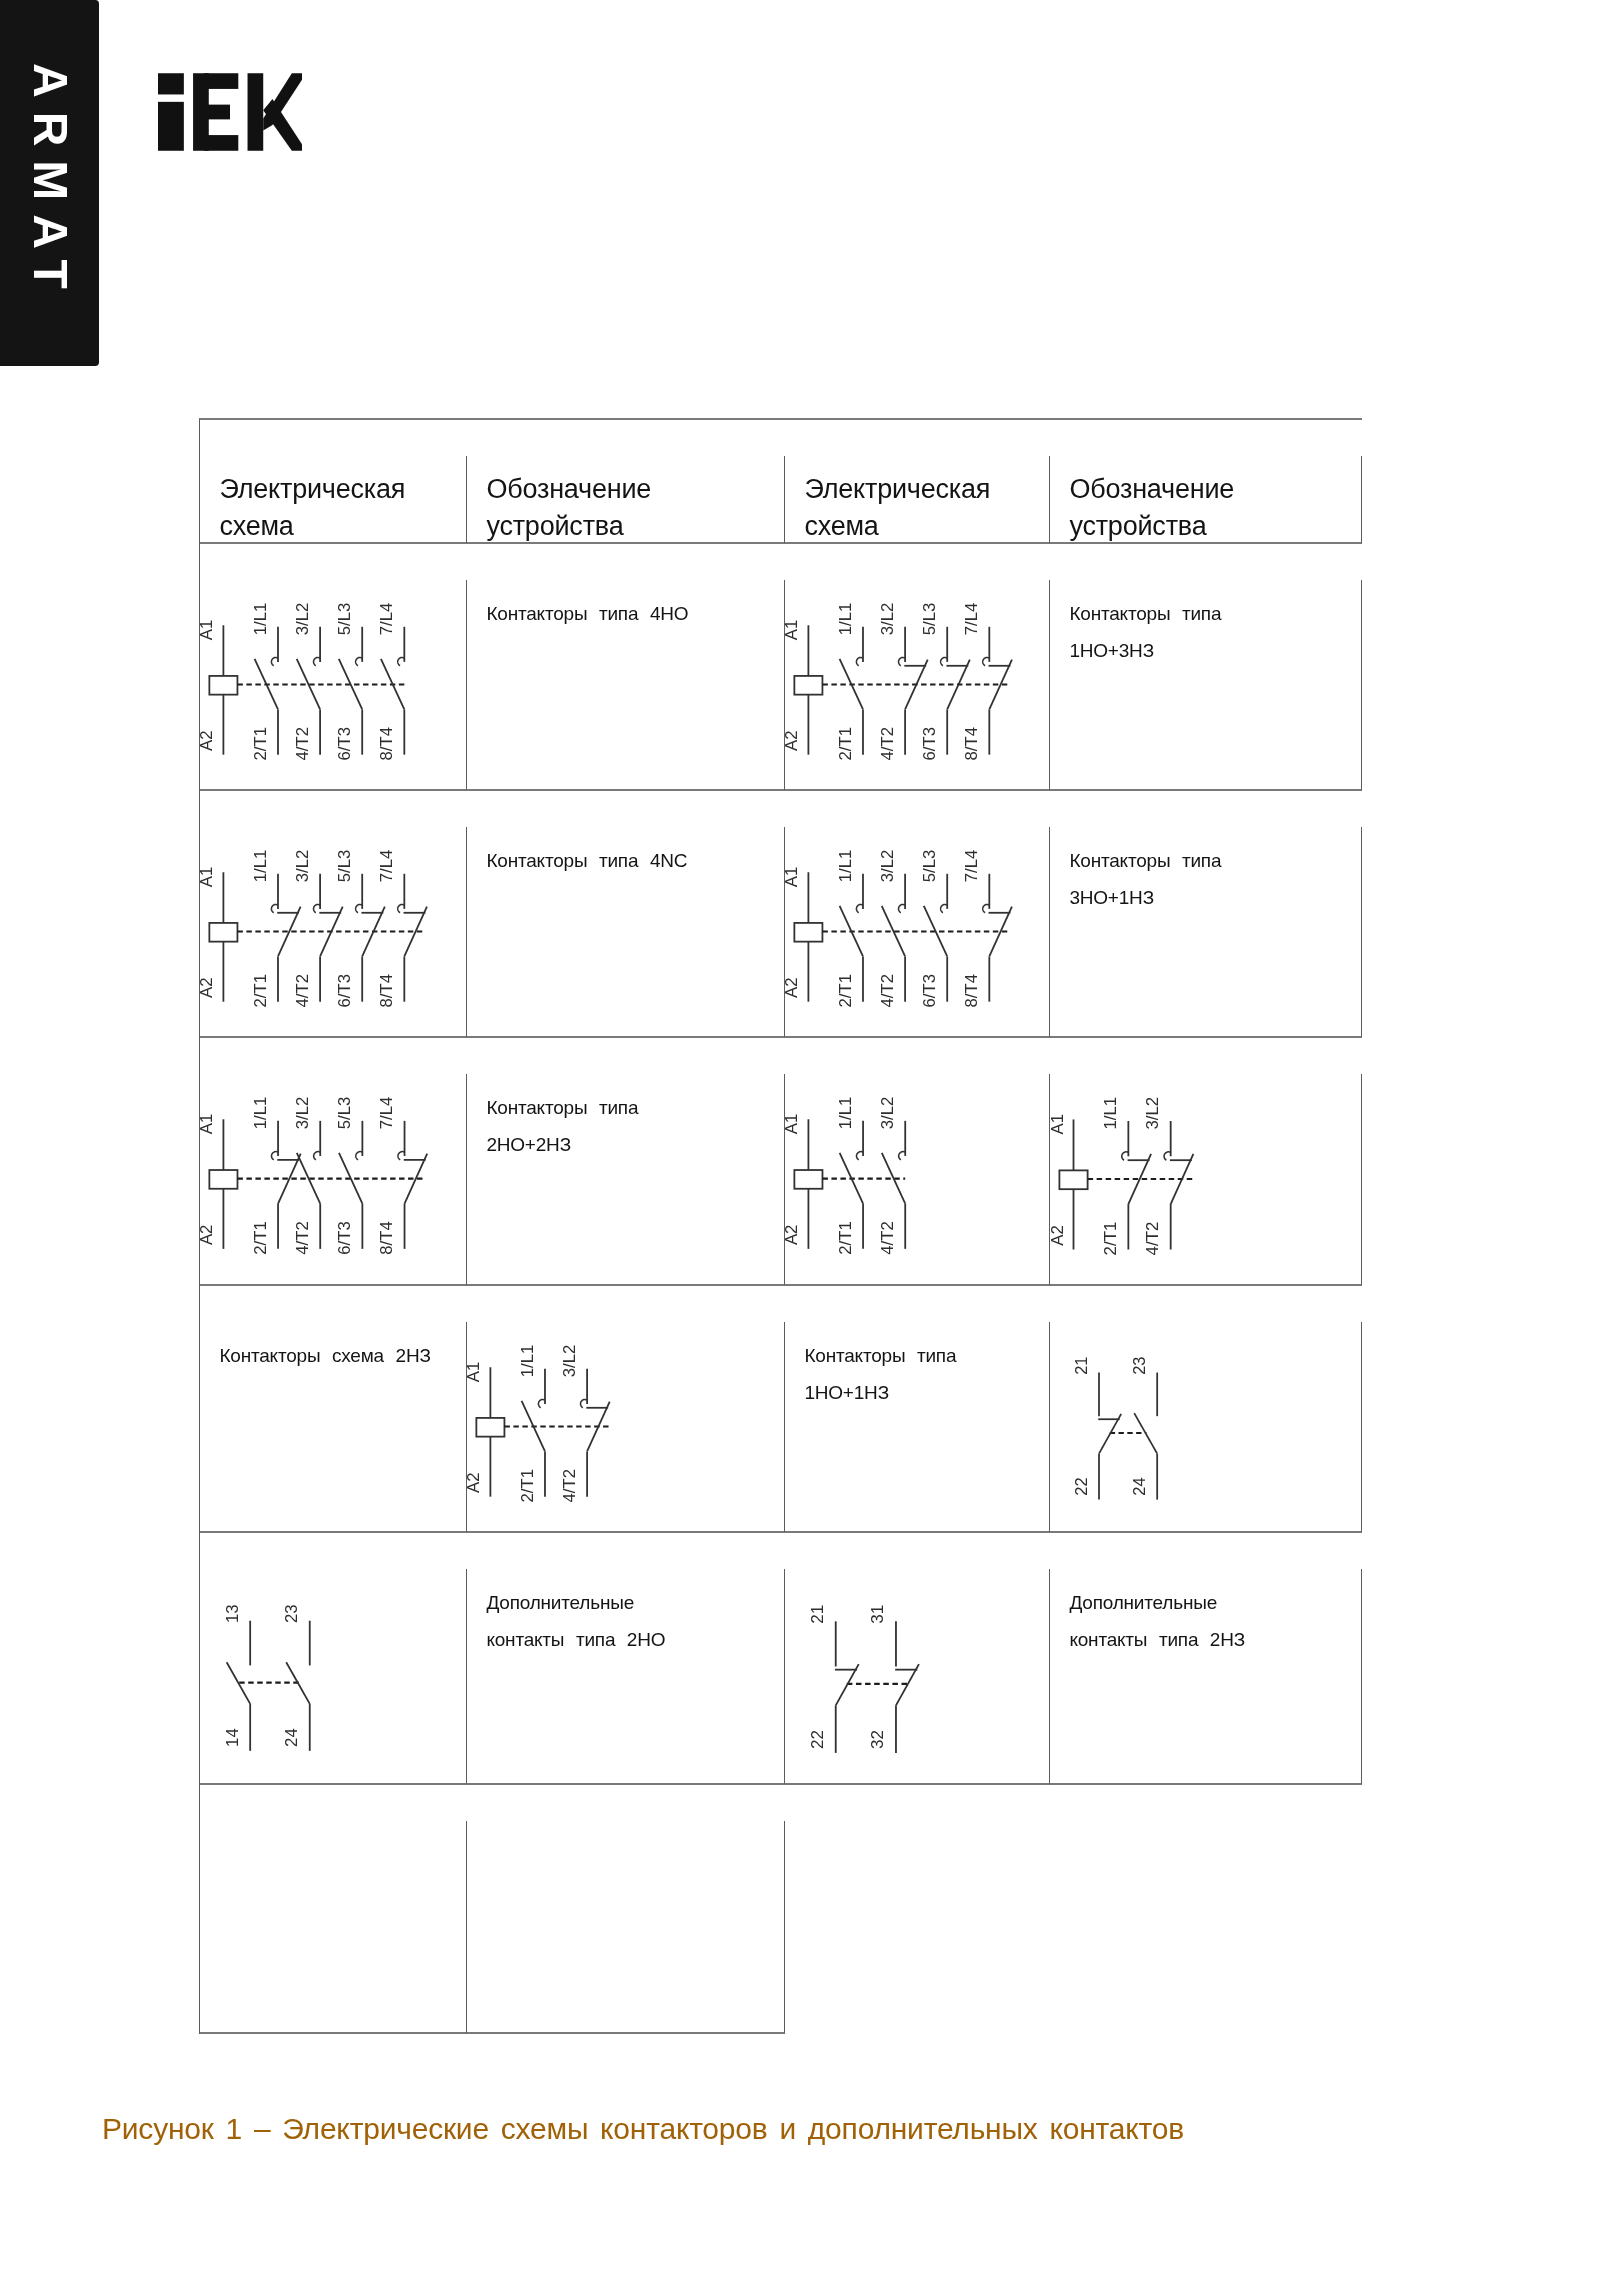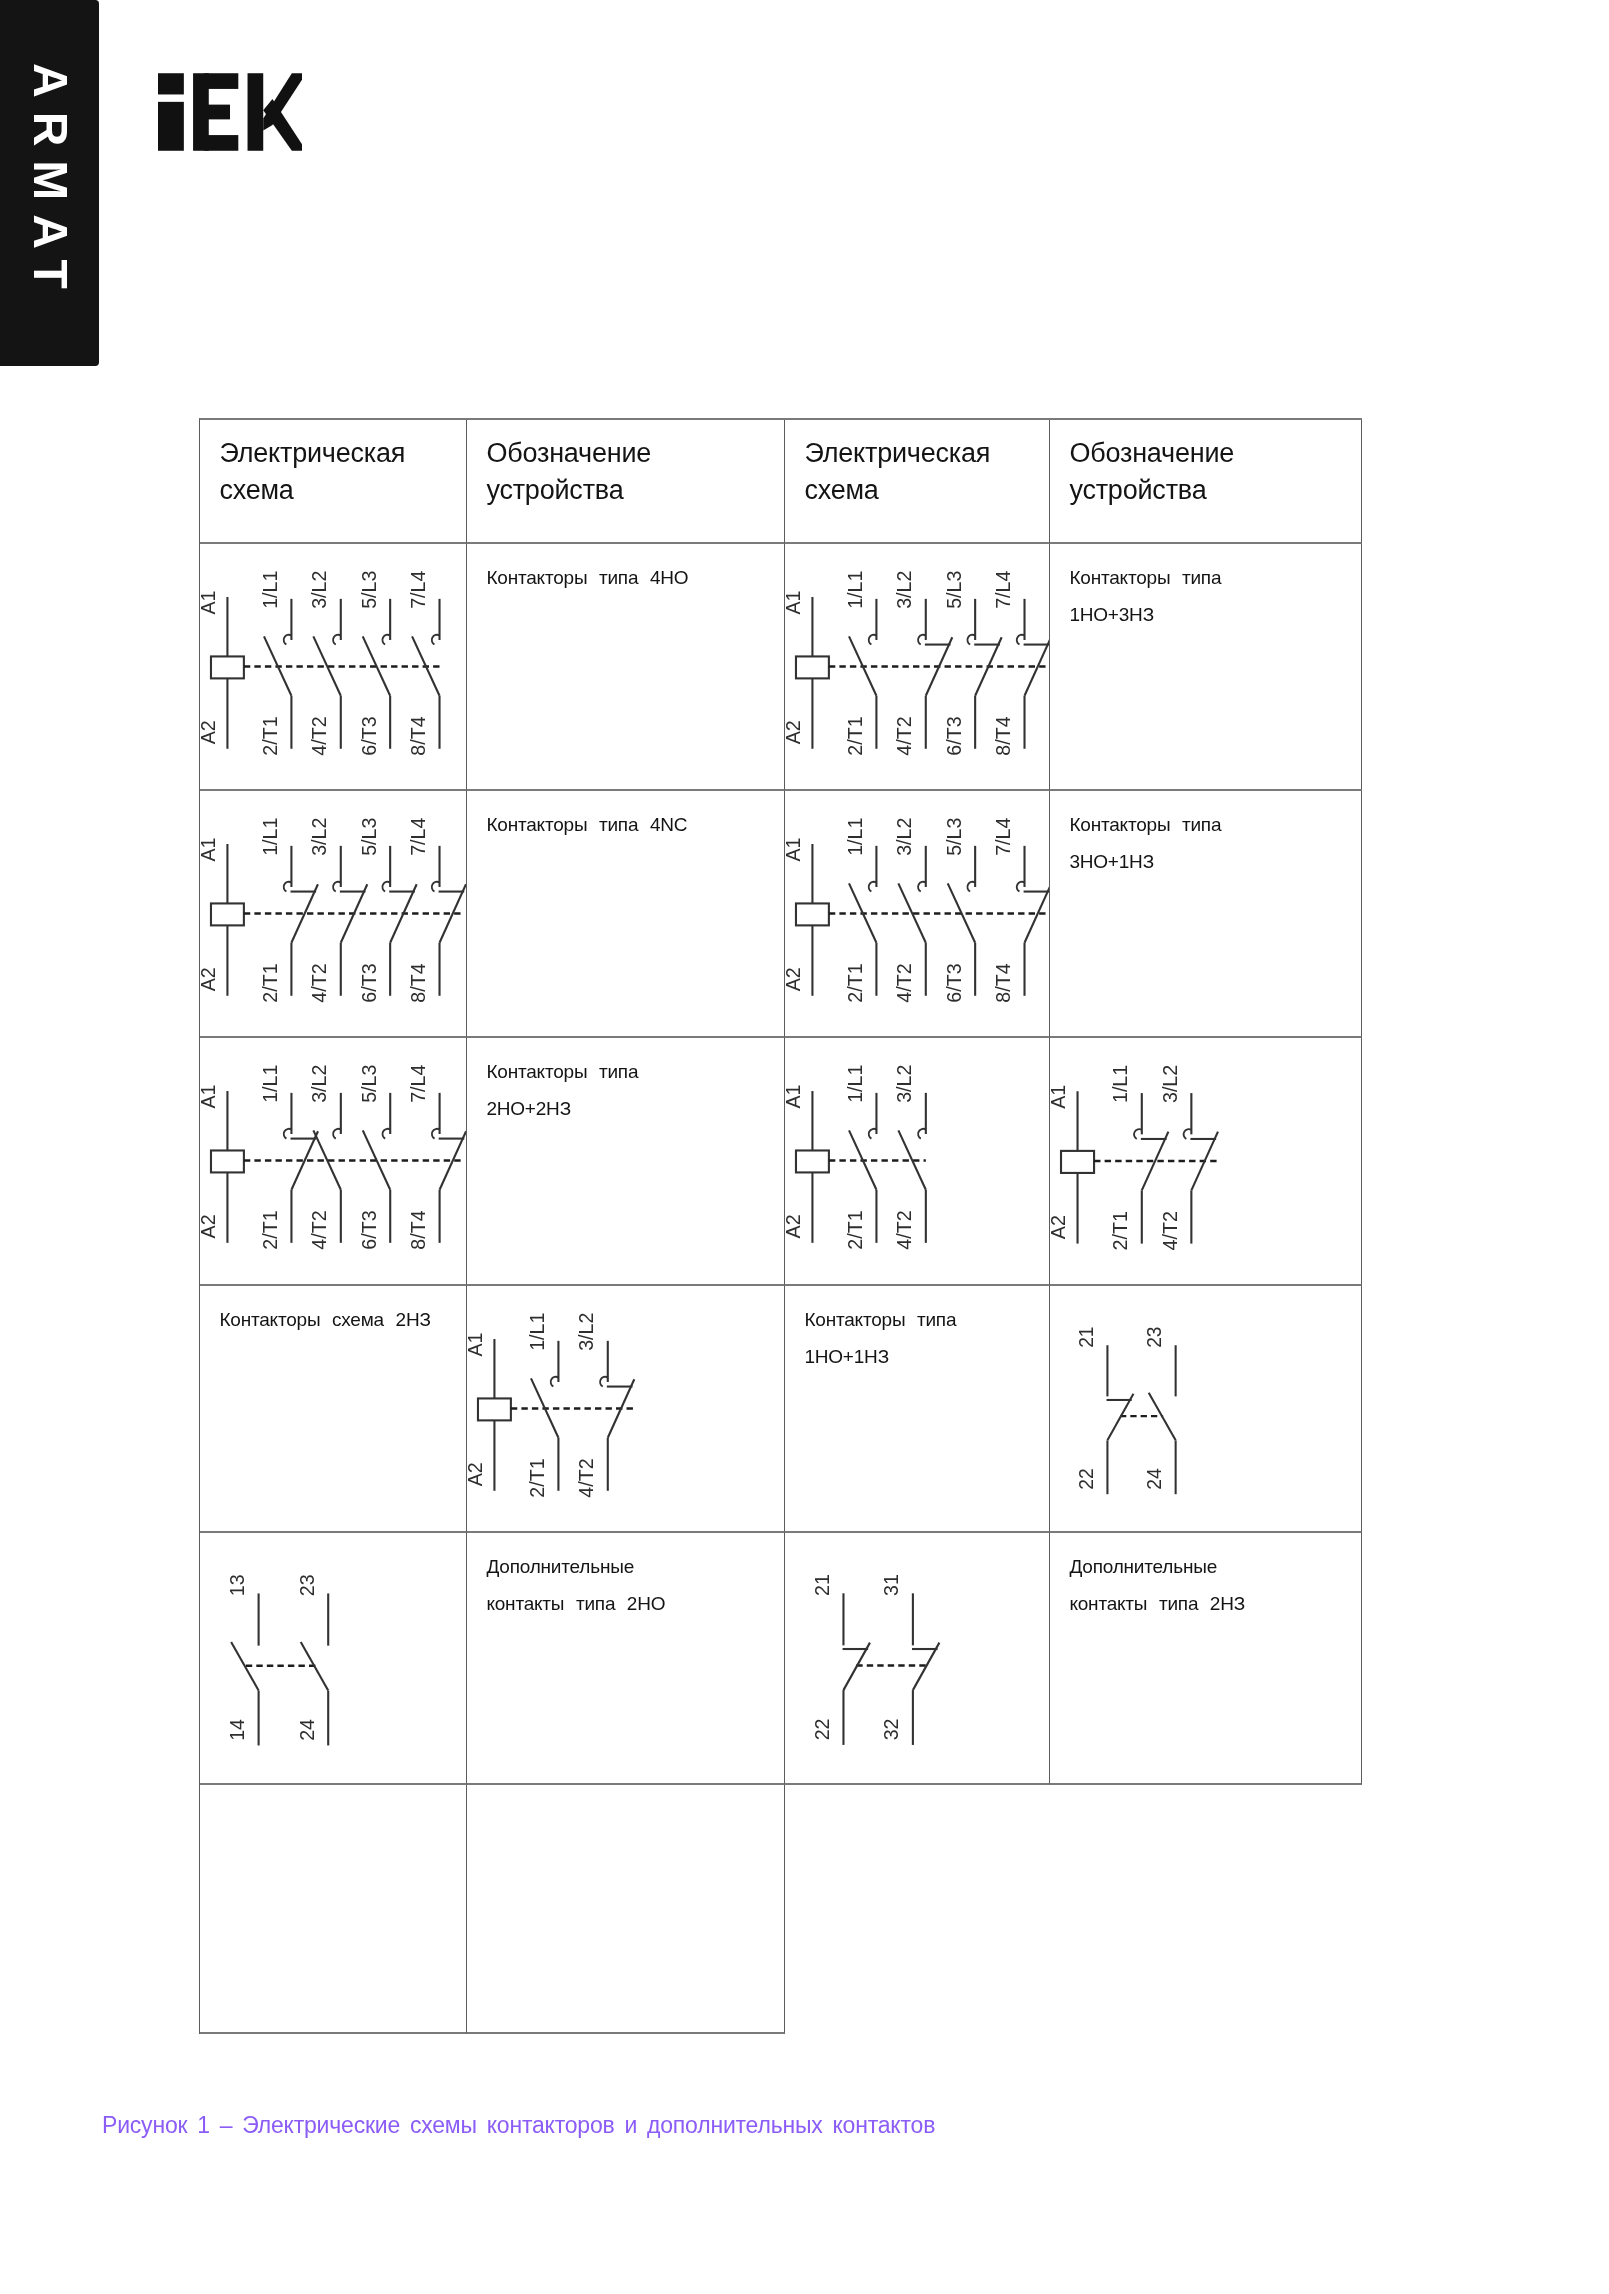--- a/index.html
+++ b/index.html
@@ -12,33 +12,33 @@
   .banner-text{writing-mode:vertical-rl;color:#ffffff;font-size:48px;font-weight:600;
                letter-spacing:14px;line-height:1;}
 
   
   .logo{position:absolute;left:158px;top:73px;width:144px;height:78px;}
 
   
   .tbl{position:absolute;left:199px;top:418px;display:grid;
        border-top:2.2px solid #7a7a7a;border-left:1.5px solid #5c5c5c;}
   .cell{border-right:1.5px solid #5c5c5c;border-bottom:2.2px solid #7a7a7a;
-        position:relative;overflow:hidden;}
+        position:relative;overflow:hidden;margin-top:36px;}
   .cell-text{padding:14.8px 11px 0 19.4px;font-size:19px;line-height:37px;
              letter-spacing:-0.2px;word-spacing:6.5px;color:#141414;}
   .hdr{font-size:27px;}
   .diag-svg{display:block;width:100%;height:100%;}
   .diag-svg text{font-family:"Liberation Sans", sans-serif;font-size:21.5px;fill:#2e2e2e;}
   .wire{stroke:#323232;stroke-width:2.3;fill:none;}
   .hook{stroke:#323232;stroke-width:2;fill:none;}
   .dash{stroke:#1d1d1d;stroke-width:2.7;fill:none;stroke-dasharray:7 4.5;}
   .coilbox{stroke:#323232;stroke-width:2.3;fill:none;}
 
-  .caption{position:absolute;left:102px;top:2112px;font-size:23px;letter-spacing:-0.2px;
-           word-spacing:3.7px;color:#8b5cf6;}
+  .caption{position:absolute;left:102px;top:2112px;font-size:30px;letter-spacing:-0.2px;
+           word-spacing:3.7px;color:#a16207;}
 </style>
 </head>
 <body>
 
 <div id="page">
 
   <div class="banner">
     <span class="banner-text">ARMAT</span>
   </div>
 

